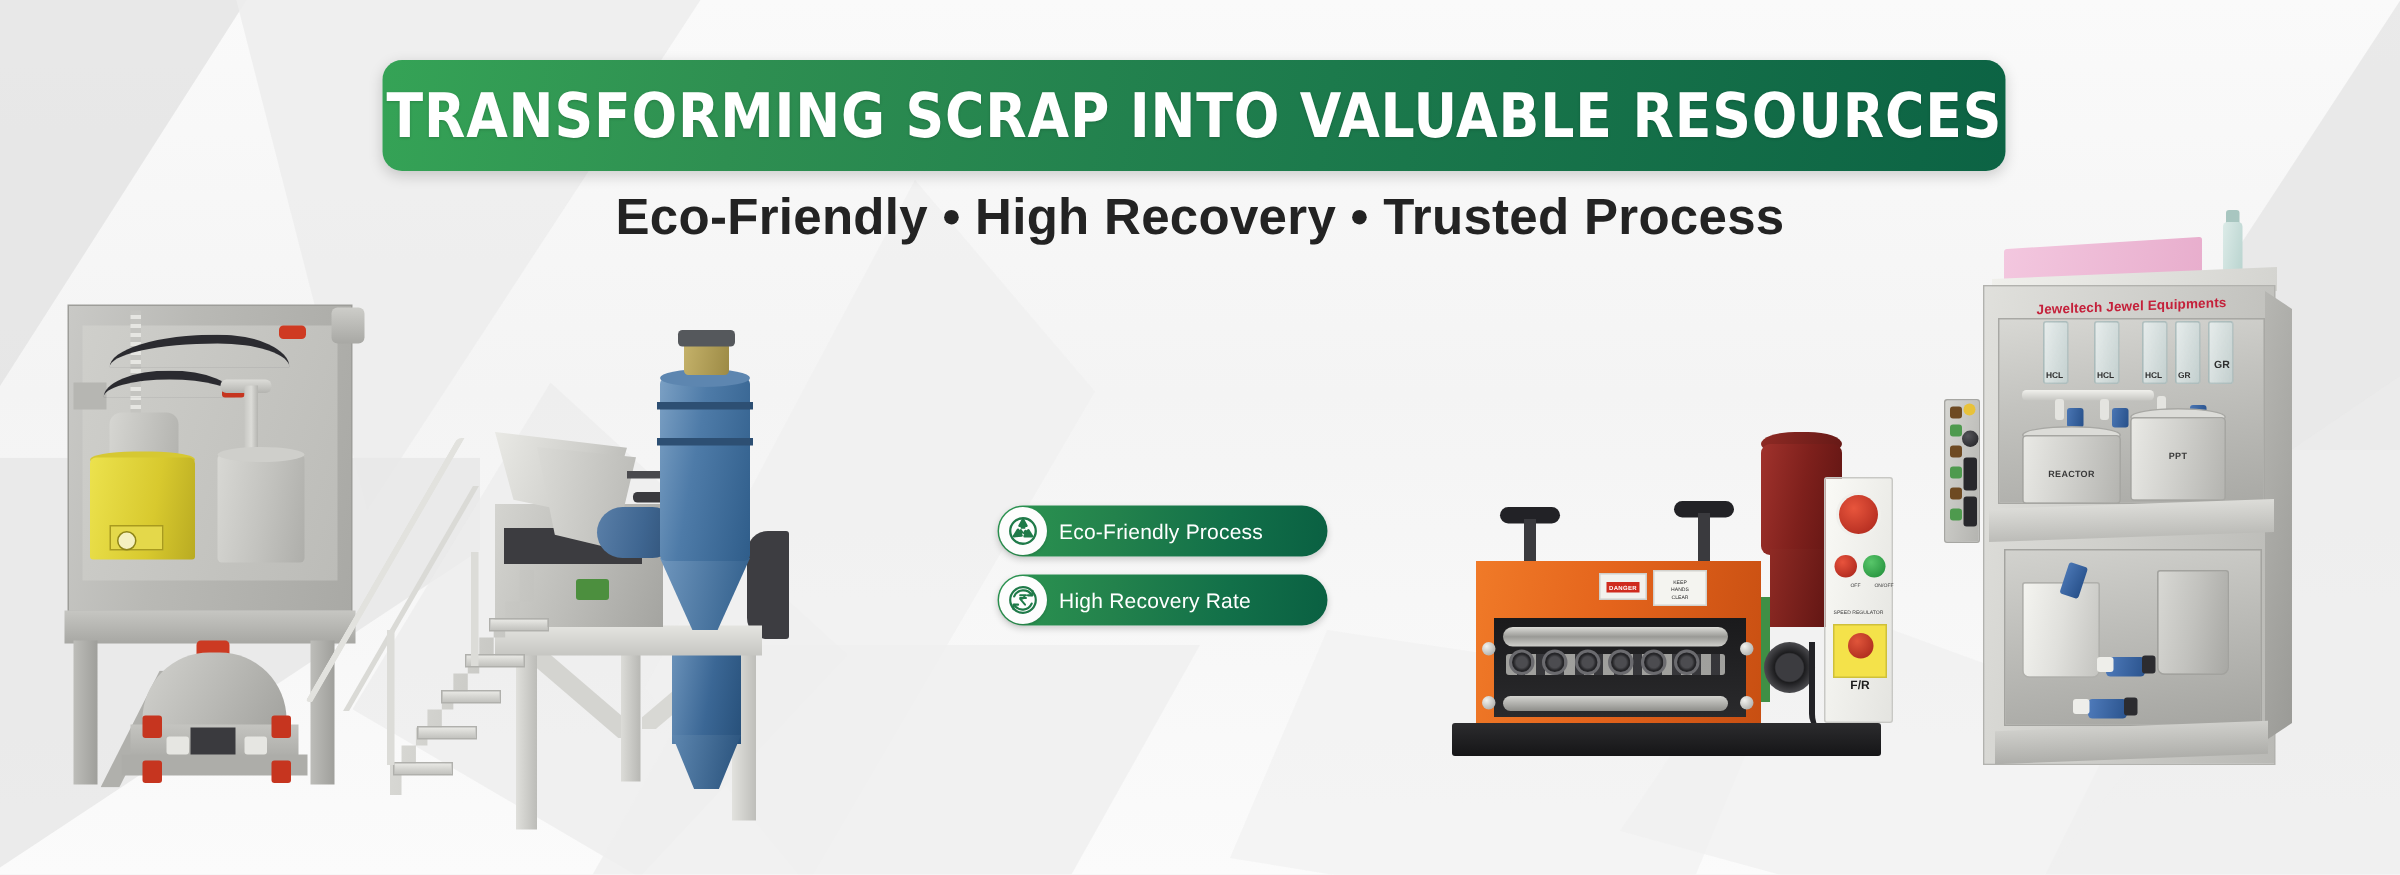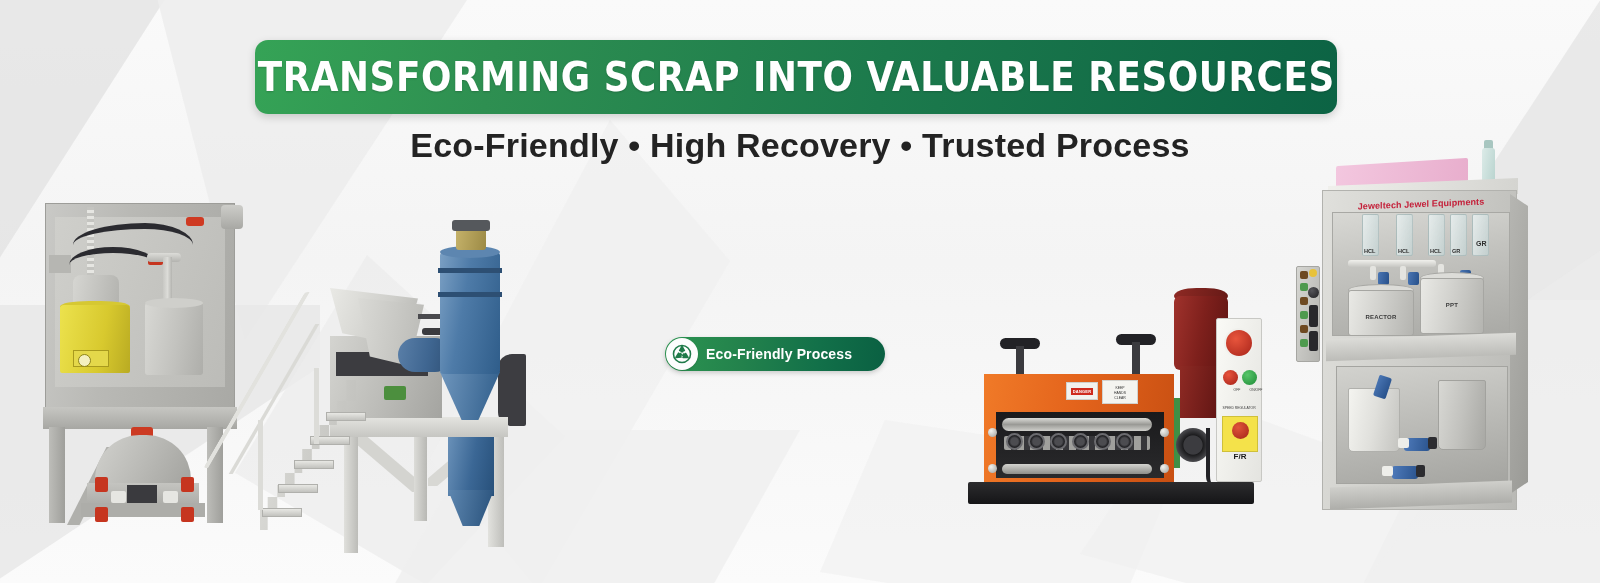--- a/index.html
+++ b/index.html
@@ -131,21 +131,21 @@
     border-radius:50%;
     background:#fdfdfd;
     display:flex; align-items:center; justify-content:center;
     box-shadow:0 1px 2px rgba(0,0,0,.13);
   }
   .pill-icon svg { display:block; }
   .pill-label {
     margin-left:41px;
     color:#ffffff;
     font-size:14px;
-    font-weight:bold;
+    font-weight:normal;
     letter-spacing:.15px;
     white-space:nowrap;
   }
 
   
   .machine { position:absolute; }
 
   
   #machine-1 { left:35px; top:195px; width:210px; height:335px; }
   .m1-frame-top {
@@ -841,16 +841,30 @@
             <path d="M5.4 15.8 8.3 11 9.2 12.4 10.4 11.5 11.4 13 10.2 13.9 11 15.3Z" fill="#1f7a49"></path>
             <path d="M18.6 15.8 13.1 15.8 14 14.3 12.8 13.5 13.8 12 15 12.8 15.9 11.4Z" fill="#1f7a49"></path>
             <circle cx="12" cy="12" r="9.3"></circle>
           </g>
         </svg>
       </span>
       <span class="pill-label">Eco-Friendly Process</span>
     </div>
 
 
+    <div class="pill">
+      <span class="pill-icon">
+        <svg width="22" height="22" viewBox="0 0 24 24" aria-hidden="true">
+          <g fill="none" stroke="#1f7a49" stroke-width="1.6" stroke-linecap="round" stroke-linejoin="round">
+            <circle cx="12" cy="12" r="9.3"></circle>
+            <path d="M18.4 8.4A7.2 7.2 0 0 0 5.6 9.4"></path>
+            <path d="M5.6 15.6a7.2 7.2 0 0 0 12.7-1"></path>
+            <path d="M18.9 5.3v3.3h-3.3M5.1 18.7v-3.3h3.3"></path>
+            <path d="M9.9 8.5h4.3M9.9 10.5h4.3M13.1 8.5c0 1.6-1 2.6-2.6 2.6h-.6l3.6 4.3" stroke-width="1.4"></path>
+          </g>
+        </svg>
+      </span>
+      <span class="pill-label">High Recovery Rate</span>
+    </div>
 
   </div>
 
 </div>
 
 </body></html>

